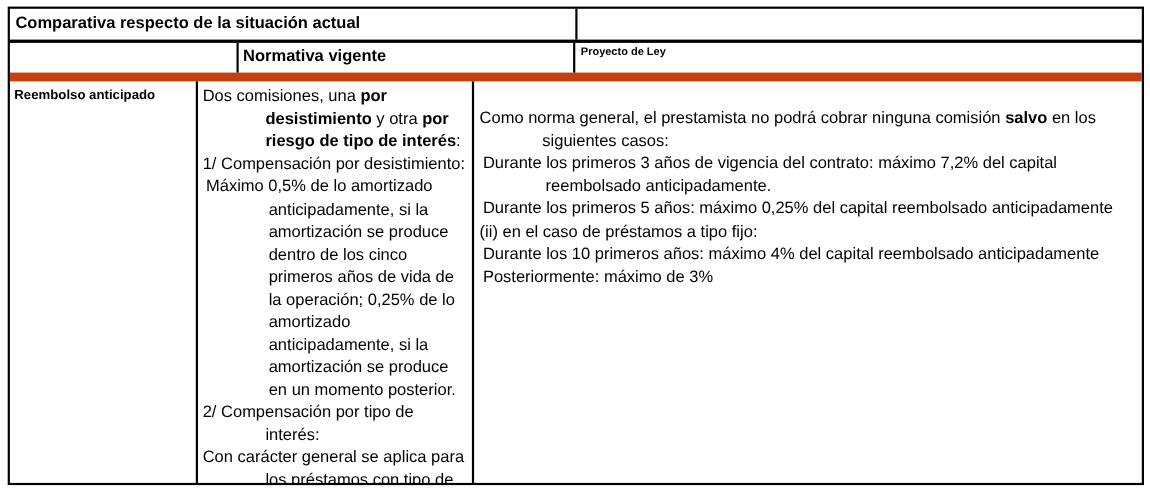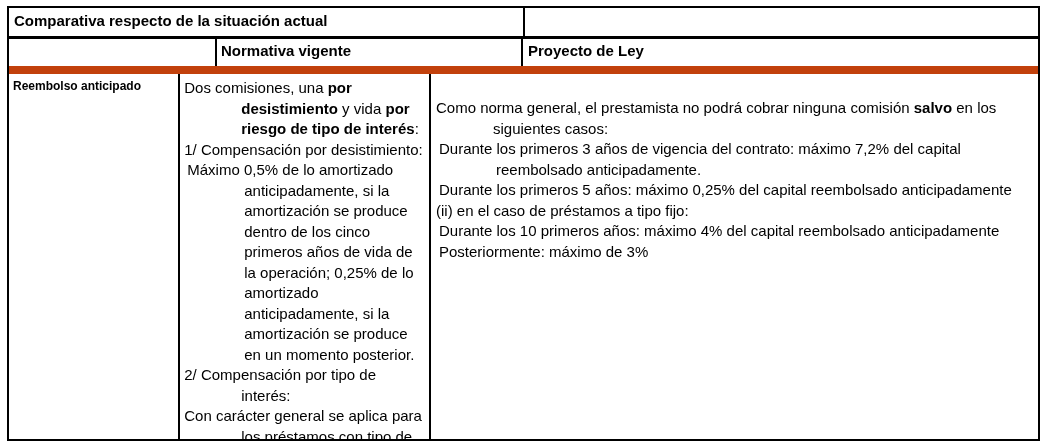--- a/index.html
+++ b/index.html
@@ -34,21 +34,21 @@
     border-right: 2px solid #000;
     padding: 4px 4px 0 5px;
     font-weight: bold;
     font-size: 15px;
     white-space: nowrap;
   }
   .c-blank-top { flex: 1 1 auto; }
 
   .r2 .c1 { width: 208px; border-right: 2px solid #000; }
   .r2 .c2 { width: 306px; border-right: 2px solid #000; padding: 3px 4px 0 4px; font-weight: bold; font-size: 15px; }
-  .r2 .c3 { flex: 1 1 auto; padding: 3px 4px 0 5px; font-weight: bold; font-size: 15px; }
+  .r2 .c3 { flex: 1 1 auto; padding: 3px 4px 0 5px; font-weight: bold; font-size: 10px; }
 
   .r3 .c1 { width: 208px; border-right: 2px solid #000; padding: 5px 4px 0 4px; font-weight: bold; font-size: 12px; }
   .r3 .c2 { width: 306px; border-right: 2px solid #000; padding: 4px 2px 0 4px; font-size: 15px; line-height: 20.5px; }
   .r3 .c3 { flex: 1 1 auto; padding: 24px 4px 0 5px; font-size: 15px; line-height: 20.5px; }
 
   
   .para { padding-left: 57px; text-indent: -57px; }
   .para.sp { padding-left: 60px; } 
   .b { font-weight: bold; }
 </style>
@@ -64,21 +64,21 @@
 
   <div class="row r2">
     <div class="cell c1"></div>
     <div class="cell c2">Normativa vigente</div>
     <div class="cell c3">Proyecto de Ley</div>
   </div>
 
   <div class="row r3">
     <div class="cell c1">Reembolso anticipado</div>
     <div class="cell c2">
-        <div class="para"><span>Dos comisiones, una </span><span class="b">por desistimiento</span><span> y vida </span><span class="b">por riesgo de tipo de interés</span><span>:</span></div>
+        <div class="para"><span>Dos comisiones, una </span><span class="b">por desistimiento</span><span> y otra </span><span class="b">por riesgo de tipo de interés</span><span>:</span></div>
         <div class="para"><span>1/ Compensación por desistimiento:</span></div>
         <div class="para sp"><span>Máximo 0,5% de lo amortizado anticipadamente, si la amortización se produce dentro de los cinco primeros años de vida de la operación; 0,25% de lo amortizado anticipadamente, si la amortización se produce en un momento posterior.</span></div>
         <div class="para"><span>2/ Compensación por tipo de interés:</span></div>
         <div class="para"><span>Con carácter general se aplica para los préstamos con tipo de interés fijo;</span></div>
       </div>
     <div class="cell c3">
         <div class="para"><span>Como norma general, el prestamista no podrá cobrar ninguna comisión </span><span class="b">salvo</span><span> en los siguientes casos:</span></div>
         <div class="para sp"><span>Durante los primeros 3 años de vigencia del contrato: máximo 7,2% del capital reembolsado anticipadamente.</span></div>
         <div class="para sp"><span>Durante los primeros 5 años: máximo 0,25% del capital reembolsado anticipadamente</span></div>
         <div class="para"><span>(ii) en el caso de préstamos a tipo fijo:</span></div>

